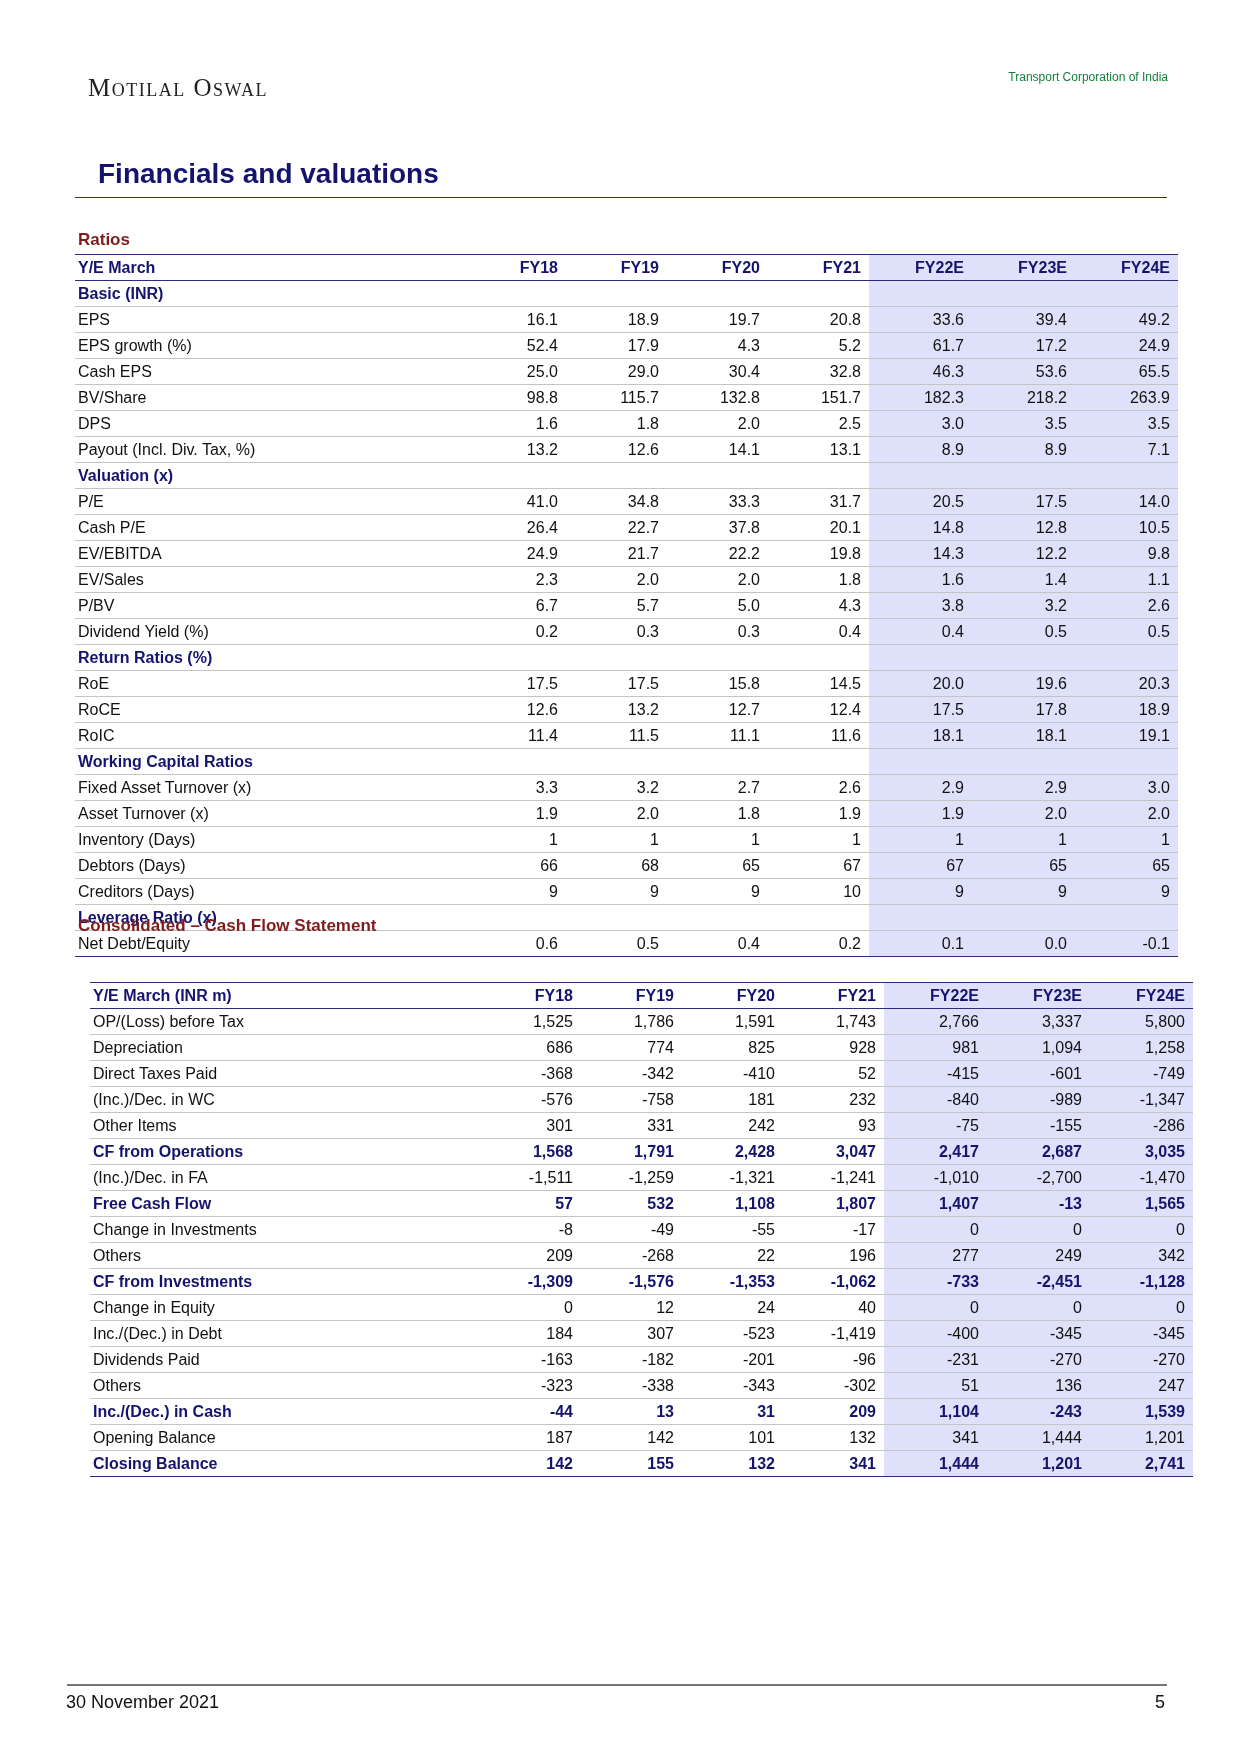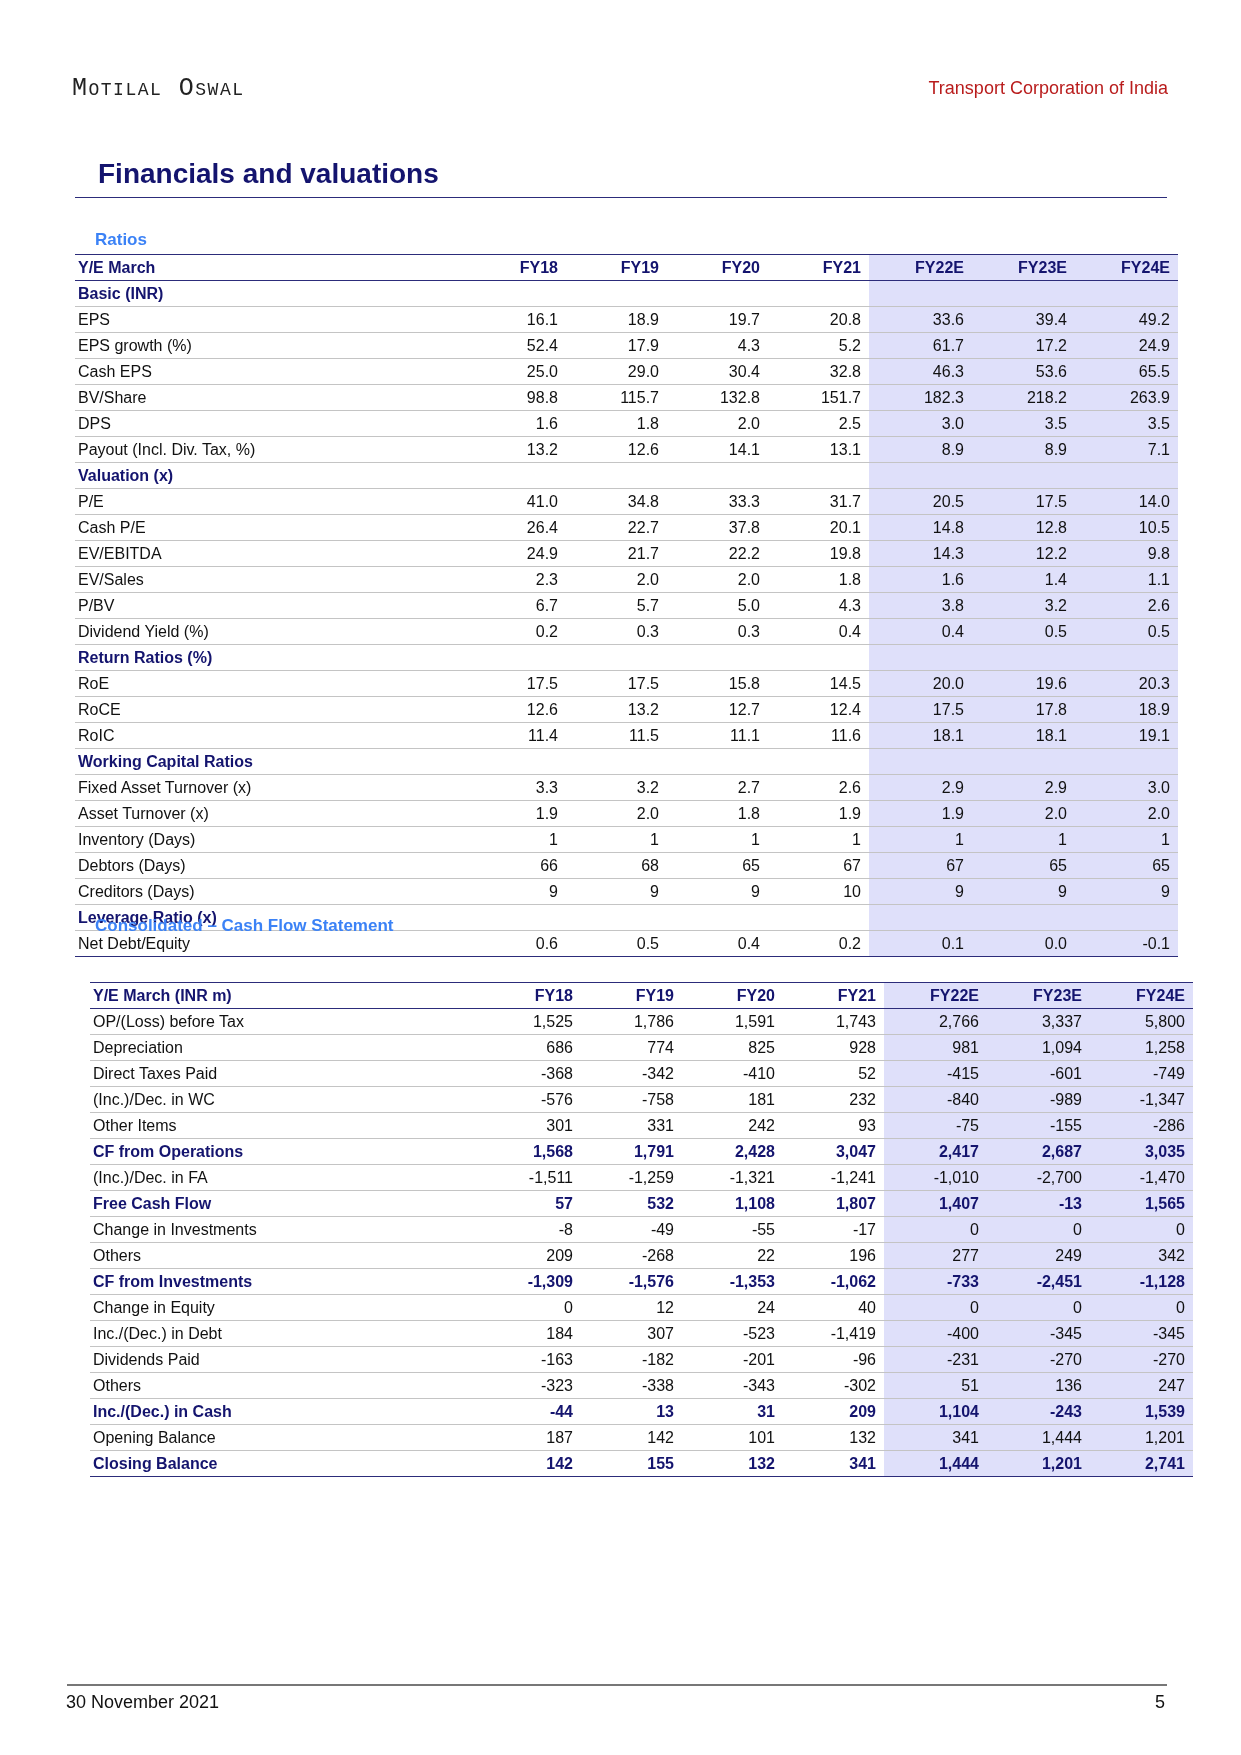--- a/index.html
+++ b/index.html
@@ -1,39 +1,39 @@
 <!DOCTYPE html>
 <html><head>
 <meta charset="utf-8">
 <style>
   html, body { margin: 0; padding: 0; background: #ffffff; }
   body {
     width: 1241px; height: 1755px; position: relative; overflow: hidden;
     font-family: "Liberation Sans", sans-serif; color: #111;
   }
   .brand {
-    position: absolute; left: 72px; top: 74px;
-    font-family: Liberation Mono, monospace; font-size: 25px; letter-spacing: 1.5px;
+    position: absolute; left: 88px; top: 74px;
+    font-family: Liberation Serif, serif; font-size: 25px; letter-spacing: 1.5px;
     color: #222; font-variant: small-caps;
   }
   .company {
-    position: absolute; right: 73px; top: 78px;
-    font-size: 18px; color: #b91c1c;
+    position: absolute; right: 73px; top: 70px;
+    font-size: 12px; color: #15803d;
   }
   .page-title {
     position: absolute; left: 77px; top: 158px;
     font-size: 28px; font-weight: bold; color: #14146e; margin-left: 21px;
   }
   .title-rule {
     position: absolute; left: 75px; width: 1092px; top: 197px; height: 0;
     border-top: 1.5px solid #2c2c7a;
   }
   .section-title {
     position: absolute; left: 78px;
-    font-size: 17px; font-weight: bold; color: #3b82f6; margin-left: 17px;
+    font-size: 17px; font-weight: bold; color: #7f1d1d;
   }
   table.fin {
     position: absolute; left: 75px; width: 1095px;
     border-collapse: collapse; table-layout: fixed;
     font-size: 16px;
   }
   table.fin col.label { width: 390px; }
   table.fin col.num { width: 101px; }
   table.fin col.est { width: 103px; }
   table.fin td, table.fin th {

